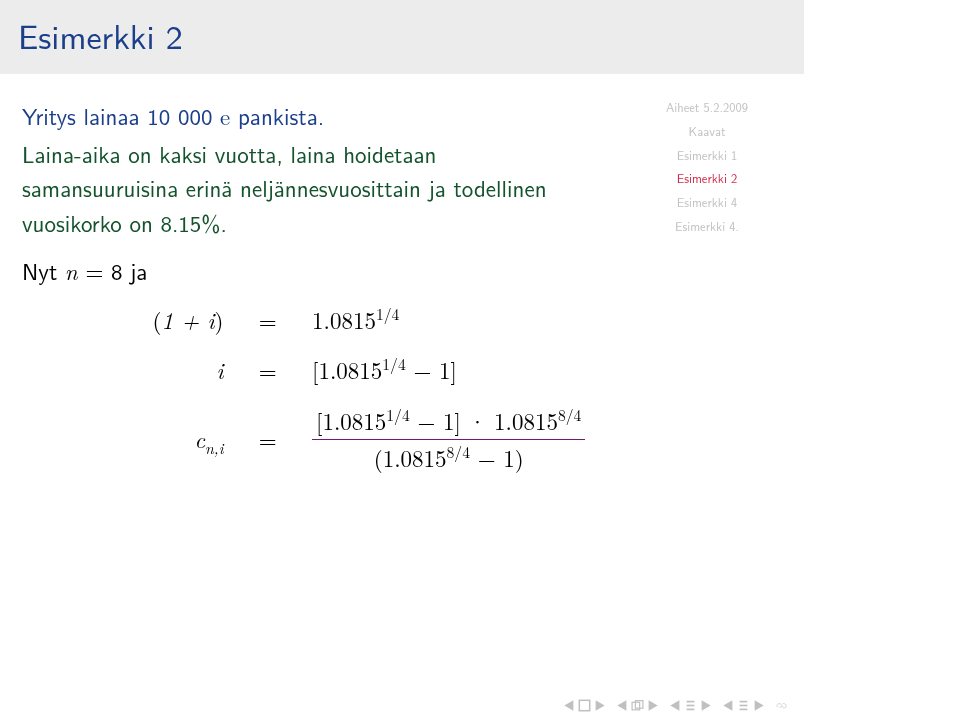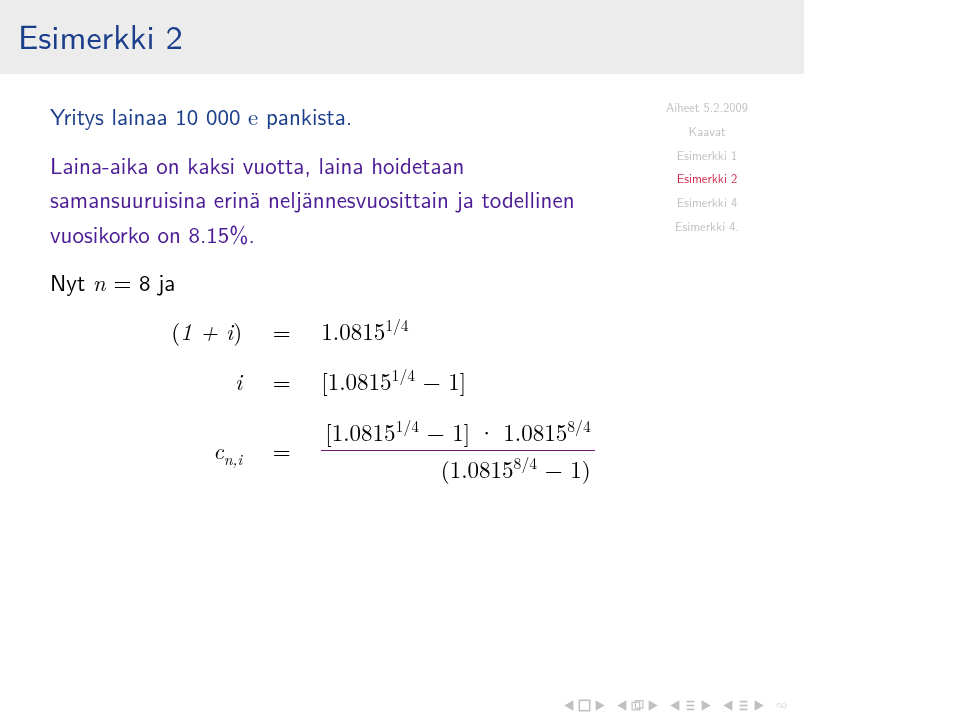--- a/index.html
+++ b/index.html
@@ -1,33 +1,33 @@
 <!DOCTYPE html>
 <html><head>
 <meta charset="utf-8">
 <style>
   html,body{margin:0;padding:0;width:960px;height:720px;font-family:"Latin Modern Sans","Trebuchet MS","DejaVu Sans",sans-serif;background:#fff;color:#000;overflow:hidden}
   .slide{position:relative;width:804px;height:720px}
   .title-band{background:#ececec;padding:10px 18px 14px 18px}
   .title-band h1{margin:0;font-size:34px;font-weight:400;color:#1b3f8b}
   .content-row{display:flex;flex-direction:row}
-  .main{flex:1;padding:24px 6px 0 50px;font-size:23px;line-height:1.5;color:#000}
+  .main{flex:1;padding:24px 6px 0 22px;font-size:23px;line-height:1.5;color:#000}
   .sidebar{width:162px;padding:22px 16px 0 0;text-align:center;font-size:12.5px;line-height:1.9;color:#b8b8b8}
   .sidebar .faint{color:#c2c2c2;font-family:"Latin Modern Sans","Trebuchet MS",sans-serif}
   .sidebar .active{color:#d02a4a}
   .ivar{font-style:italic;font-family:"Latin Modern Roman","Georgia",serif}
   .nvar{font-style:italic;font-family:"Latin Modern Roman","Georgia",serif}
   .math{font-family:"Latin Modern Roman","Georgia",serif}
   .eqblock{display:grid;grid-template-columns:auto auto auto;column-gap:18px;row-gap:16px;margin:14px 0 8px 96px;align-items:center;font-family:"Latin Modern Roman","Georgia",serif;font-size:23px}
   .eqblock .lhs{text-align:right;font-style:italic}
   .eqblock .eq{text-align:center}
   .eqblock .rhs{text-align:left}
   .sup{font-size:0.68em;vertical-align:super;line-height:0}
   .sub{font-size:0.68em;vertical-align:sub;line-height:0}
-  .frac{display:inline-block;vertical-align:middle;text-align:right}
+  .frac{display:inline-block;vertical-align:middle;text-align:center}
   .frac .num{display:block;padding:0 4px 1px 4px}
   .frac .den{display:block;border-top:1px solid #701a75;padding:1px 4px 0 4px}
   .spacer{height:14px}
   .navbar{position:absolute;right:16px;bottom:8px;display:flex;gap:10px;align-items:center;color:#bcbcbc;font-size:13px}
   .navbar svg{width:13px;height:13px;display:block}
   .navbar .grp{display:flex;align-items:center;gap:2px}
   .navbar .tri{fill:#c0c0c0}
   .navbar .trileft{fill:#c0c0c0}
   .swirl{width:22px;height:14px}
   .loop{stroke:#c0c0c0;fill:none;stroke-width:1.2}
@@ -39,21 +39,21 @@
   <div class="title-band">
     <h1>Esimerkki 2</h1>
   </div>
 
   <div class="content-row">
     <div class="main">
 
       <div style="color:#1b3f8b">
         <span>Yritys lainaa 10 000 </span><span class="math">e</span><span> pankista.</span>
       </div>
-      <div style="color:#4c1d95;margin-top:13px;max-width:560px">Laina-aika on kaksi vuotta, laina hoidetaan samansuuruisina erinä neljännesvuosittain ja todellinen vuosikorko on 8.15%.</div>
+      <div style="color:#14532d;margin-top:2px;max-width:560px">Laina-aika on kaksi vuotta, laina hoidetaan samansuuruisina erinä neljännesvuosittain ja todellinen vuosikorko on 8.15%.</div>
 
       <div class="spacer"></div>
 
       <div>
         <span>Nyt </span><span class="nvar">n</span><span> = 8 ja</span>
       </div>
 
       <div class="eqblock">
         <div class="lhs">
           <span style="font-style:normal">(</span>1 + <span class="ivar">i</span><span style="font-style:normal">)</span>

